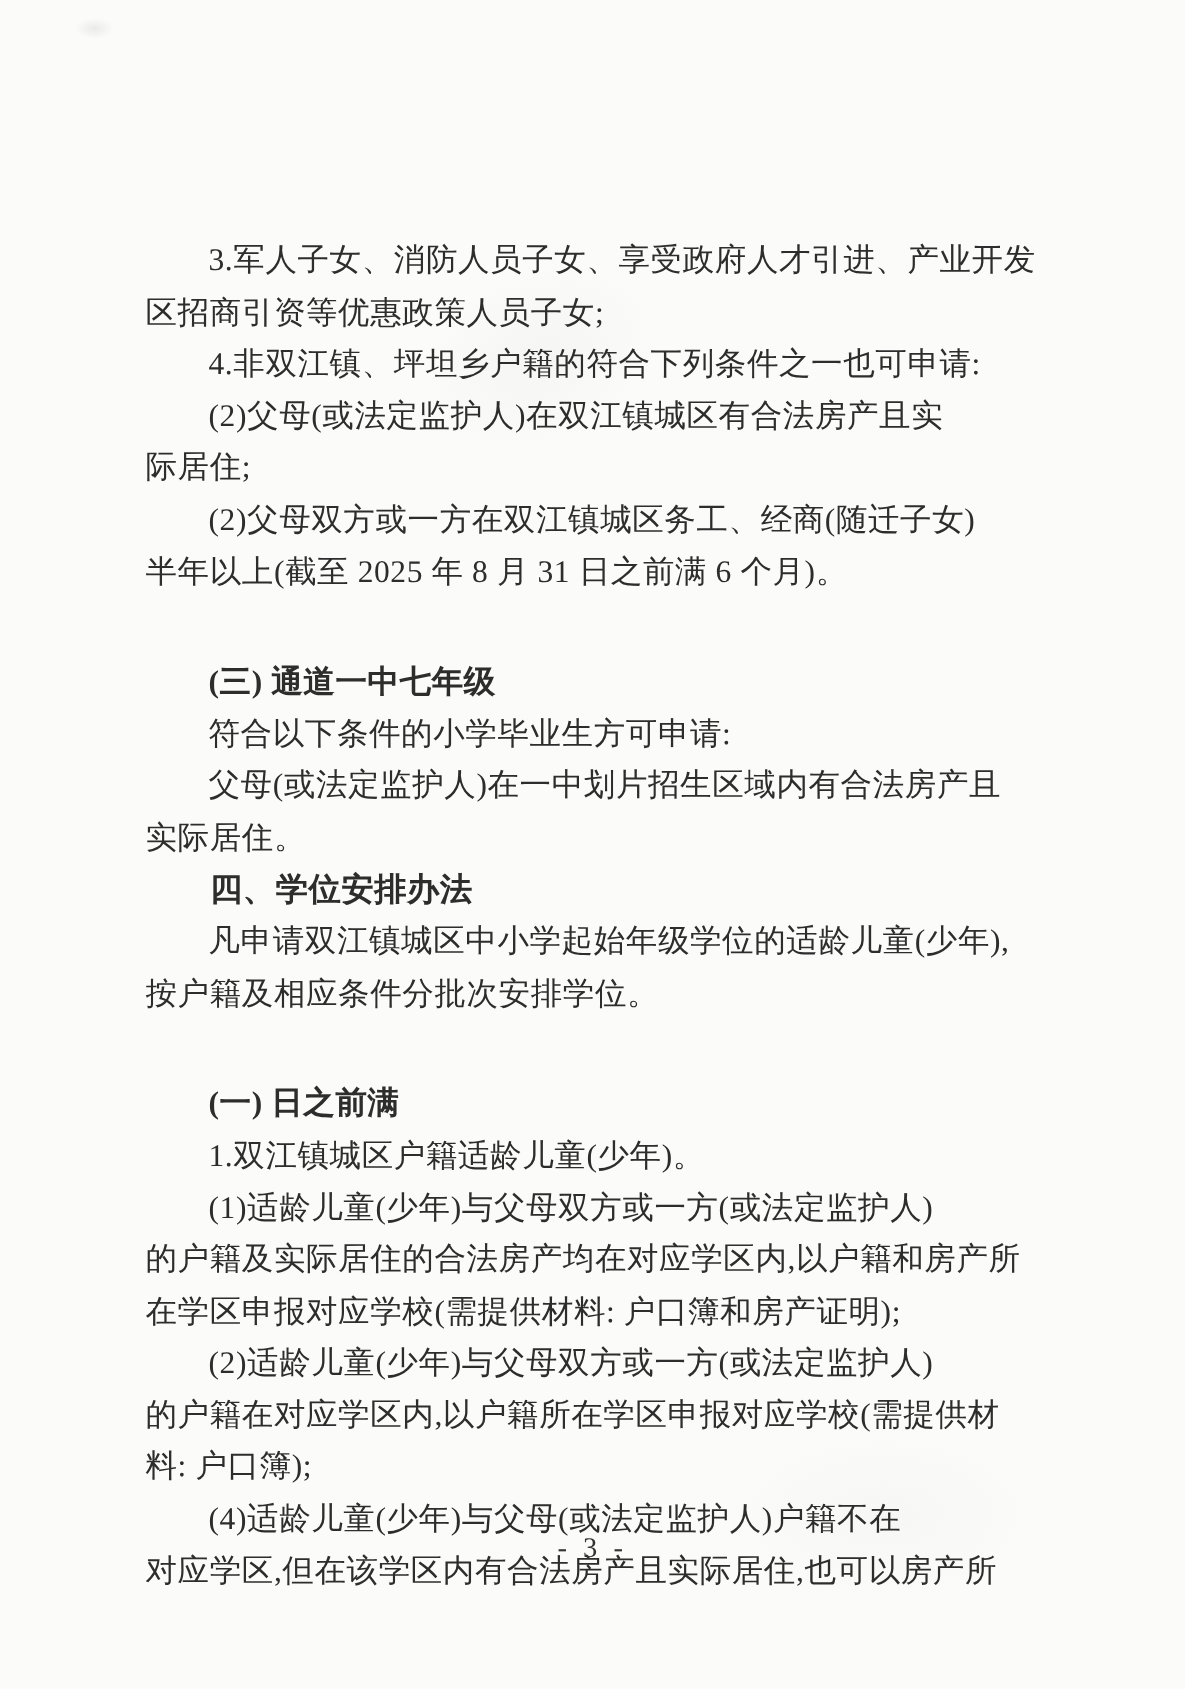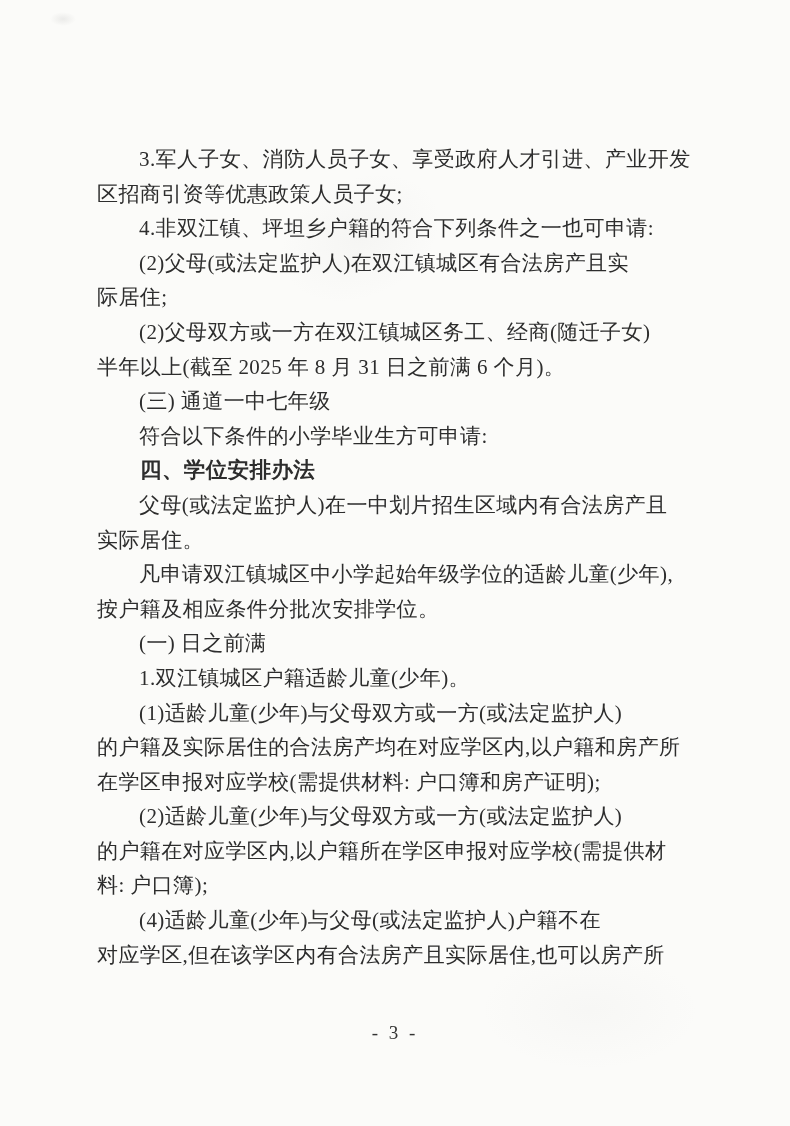--- a/index.html
+++ b/index.html
@@ -29,33 +29,34 @@
     background: radial-gradient(ellipse, rgba(170,170,170,0.07), rgba(170,170,170,0) 70%);
     transform: rotate(-25deg);
   }
   .noise-c {
     left: 480px; top: 950px; width: 220px; height: 120px;
     background: radial-gradient(ellipse, rgba(170,170,170,0.05), rgba(170,170,170,0) 70%);
   }
   .page-content {
     position: absolute;
     left: 97px;
-    top: 142px;
+    top: 156px;
     width: 620px;
   }
   p.para {
     margin: 0;
     font-size: 21px;
     line-height: 34.6px;
     white-space: pre-line;
     text-indent: 2em;
     letter-spacing: 0.4px;
   }
   p.h-kai {
-    font-weight: 400;
+    font-weight: 700;
+    margin-top: 39px;
   }
   p.h-hei {
     font-weight: 700;
     font-family: "Liberation Sans", sans-serif;
     font-size: 21.5px;
   }
   .footer {
     position: absolute;
     left: 0;
     top: 1022px;
@@ -76,23 +77,23 @@
 <div class="page-content">
   <p class="para">3.军人子女、消防人员子女、享受政府人才引进、产业开发
 区招商引资等优惠政策人员子女;</p>
   <p class="para">4.非双江镇、坪坦乡户籍的符合下列条件之一也可申请:</p>
   <p class="para">(2)父母(或法定监护人)在双江镇城区有合法房产且实
 际居住;</p>
   <p class="para">(2)父母双方或一方在双江镇城区务工、经商(随迁子女)
 半年以上(截至 2025 年 8 月 31 日之前满 6 个月)。</p>
   <p class="para h-kai">(三) 通道一中七年级</p>
   <p class="para">符合以下条件的小学毕业生方可申请:</p>
-  <p class="para h-hei">四、学位安排办法</p>
   <p class="para">父母(或法定监护人)在一中划片招生区域内有合法房产且
 实际居住。</p>
+  <p class="para h-hei">四、学位安排办法</p>
   <p class="para">凡申请双江镇城区中小学起始年级学位的适龄儿童(少年),
 按户籍及相应条件分批次安排学位。</p>
   <p class="para h-kai">(一) 日之前满</p>
   <p class="para">1.双江镇城区户籍适龄儿童(少年)。</p>
   <p class="para">(1)适龄儿童(少年)与父母双方或一方(或法定监护人)
 的户籍及实际居住的合法房产均在对应学区内,以户籍和房产所
 在学区申报对应学校(需提供材料: 户口簿和房产证明);</p>
   <p class="para">(2)适龄儿童(少年)与父母双方或一方(或法定监护人)
 的户籍在对应学区内,以户籍所在学区申报对应学校(需提供材
 料: 户口簿);</p>

